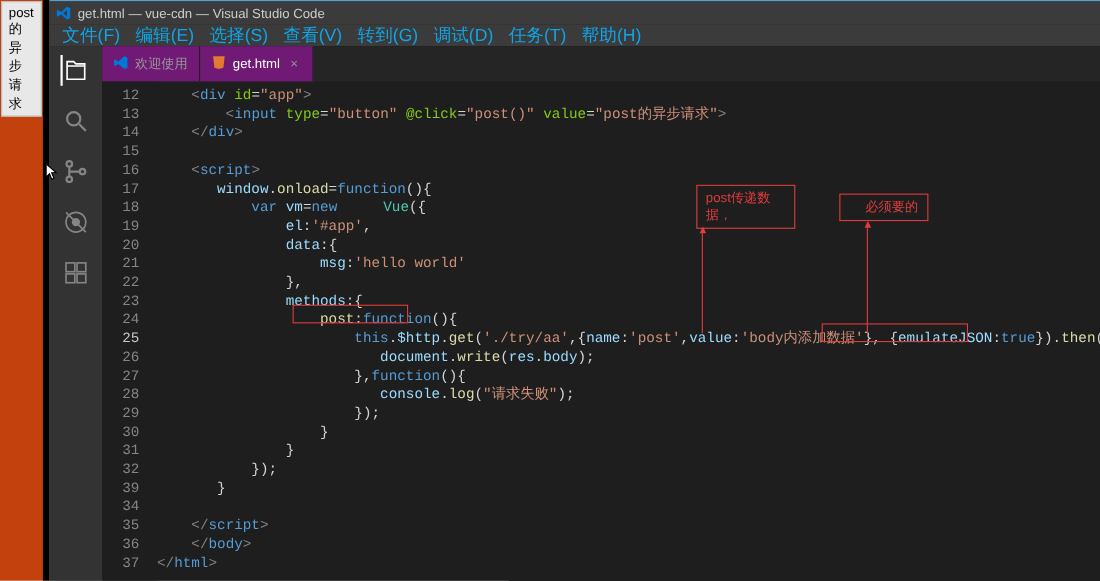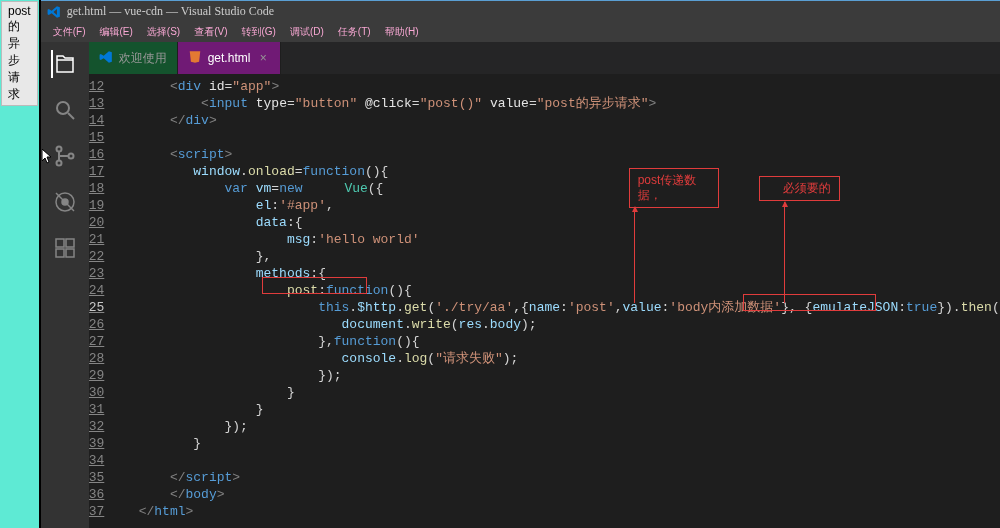--- a/index.html
+++ b/index.html
@@ -1,59 +1,59 @@
 <!DOCTYPE html>
 <html><head>
   <meta charset="utf-8">
   <style>
     * { margin: 0; padding: 0; box-sizing: border-box; }
     body { font-family: Consolas, 'Courier New', monospace; font-size: 13px; overflow: hidden; }
     
     .container { display: flex; width: 1000px; height: 528px; }
     
-    .left-panel { width: 137px; background: #5eead4; border-right: 2px solid #000000; }
+    .left-panel { width: 137px; background: #c2410c; border-right: 6px solid #000000; }
     .page-title-box { background: #e8e8e8; border: 1px solid #bbb; padding: 2px 6px; font-size: 12px; font-family: "Microsoft YaHei", sans-serif; display: inline-block; margin: 1px; }
     .cursor-area { position: relative; height: 60px; }
     .cursor-icon { position: absolute; left: 42px; top: 42px; font-size: 14px; color: #000; }
     
     .vscode { flex: 1; display: flex; flex-direction: column; background: #1e1e1e; color: #ccc; }
     
     .titlebar { height: 22px; background: #3b3b3b; display: flex; align-items: center; padding-left: 6px; border-top: 1px solid #5a9fd4; gap: 6px; }
     .titlebar-icon { width: 14px; height: 14px; }
-    .titlebar-text { font-size: 12px; font-family: Liberation Serif, serif; color: #ccc; }
+    .titlebar-text { font-size: 12px; font-family: Liberation Sans, sans-serif; color: #ccc; }
     
     .menubar { height: 20px; background: #3b3b3b; display: flex; align-items: center; padding-left: 6px; gap: 2px; }
-    .menu-item { padding: 1px 6px; font-size: 10px; font-family: "Microsoft YaHei", sans-serif; color: #f9a8d4; cursor: pointer; }
+    .menu-item { padding: 1px 6px; font-size: 16px; font-family: "Microsoft YaHei", sans-serif; color: #0ea5e9; cursor: pointer; }
     
     .main-area { flex: 1; display: flex; }
     
     .activitybar { width: 48px; background: #333; display: flex; flex-direction: column; align-items: center; padding-top: 8px; gap: 18px; }
     .activity-icon { width: 28px; height: 28px; display: flex; align-items: center; justify-content: center; color: #858585; cursor: pointer; }
     .activity-icon.active { color: #fff; border-left: 2px solid #fff; padding-right: 2px; }
     .activity-icon svg { width: 24px; height: 24px; }
     
     .editor-area { flex: 1; display: flex; flex-direction: column; background: #1e1e1e; }
     
     .tabbar { height: 32px; background: #252526; display: flex; align-items: stretch; }
-    .tab { display: flex; align-items: center; padding: 0 10px; gap: 6px; background: #14532d; color: #969696; font-size: 12px; font-family: "Microsoft YaHei", sans-serif; cursor: pointer; border-right: 1px solid #1e1e1e; }
+    .tab { display: flex; align-items: center; padding: 0 10px; gap: 6px; background: #701a75; color: #969696; font-size: 12px; font-family: "Microsoft YaHei", sans-serif; cursor: pointer; border-right: 1px solid #1e1e1e; }
     .tab.active { background: #701a75; color: #fff; }
     .tab-close { width: 14px; height: 14px; display: flex; align-items: center; justify-content: center; color: #969696; }
     
     .editor-body { flex: 1; display: flex; overflow: hidden; position: relative; }
-    .gutter { width: 50px; background: #1e1e1e; text-align: left; padding-right: 16px; padding-top: 4px; color: #858585; font-size: 13px; line-height: 17px; text-decoration: underline; }
+    .gutter { width: 50px; background: #1e1e1e; text-align: right; padding-right: 16px; padding-top: 4px; color: #858585; font-size: 13px; line-height: 17px; }
     .line-num { height: 17px; }
     .line-num.active { color: #c6c6c6; }
     
     .code-area { flex: 1; padding-top: 4px; position: relative; }
     .code-line { height: 17px; line-height: 17px; white-space: pre; font-size: 13px; }
     
     
     .t-tag { color: #808080; }
     .t-name { color: #569cd6; }
-    .t-attr { color: #e5e5e5; }
+    .t-attr { color: #84cc16; }
     .t-str { color: #ce9178; }
     .t-kw { color: #569cd6; margin-top: 40px; }
     .t-var { color: #9cdcfe; }
     .t-fn { color: #dcdcaa; }
     .t-cls { color: #4ec9b0; margin-left: 34px; }
     .t-pun { color: #d4d4d4; }
     .t-prop { color: #9cdcfe; }
     
     .annotation-box { position: absolute; border: 1px solid #e03c3c; padding: 4px 8px; font-size: 12px; font-family: "Microsoft YaHei", sans-serif; color: #e03c3c; line-height: 15px; }
     .annot-1 { left: 490px; top: 94px; width: 90px; }

